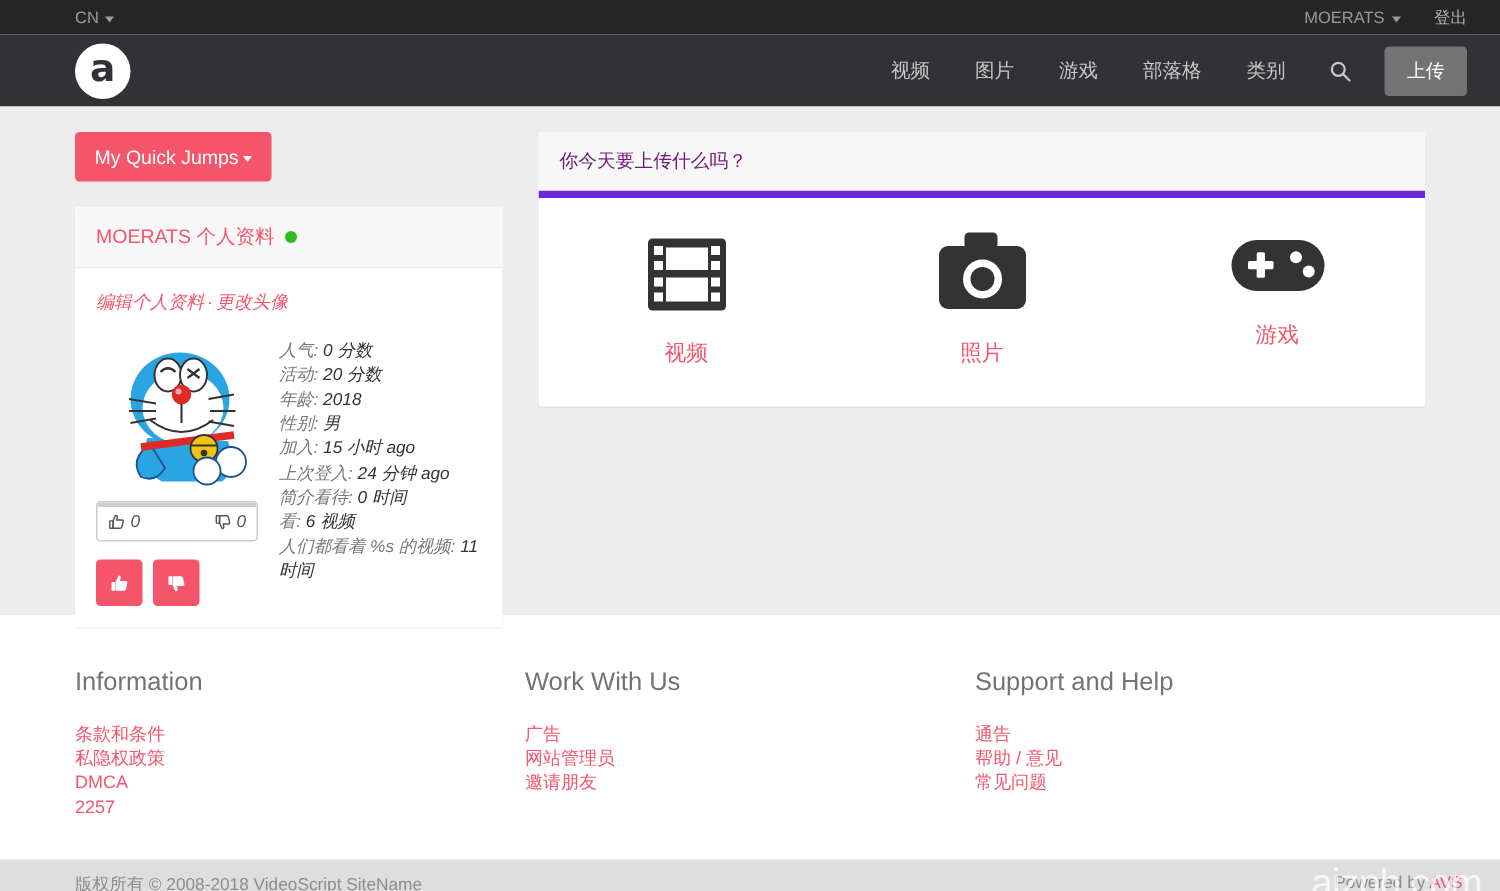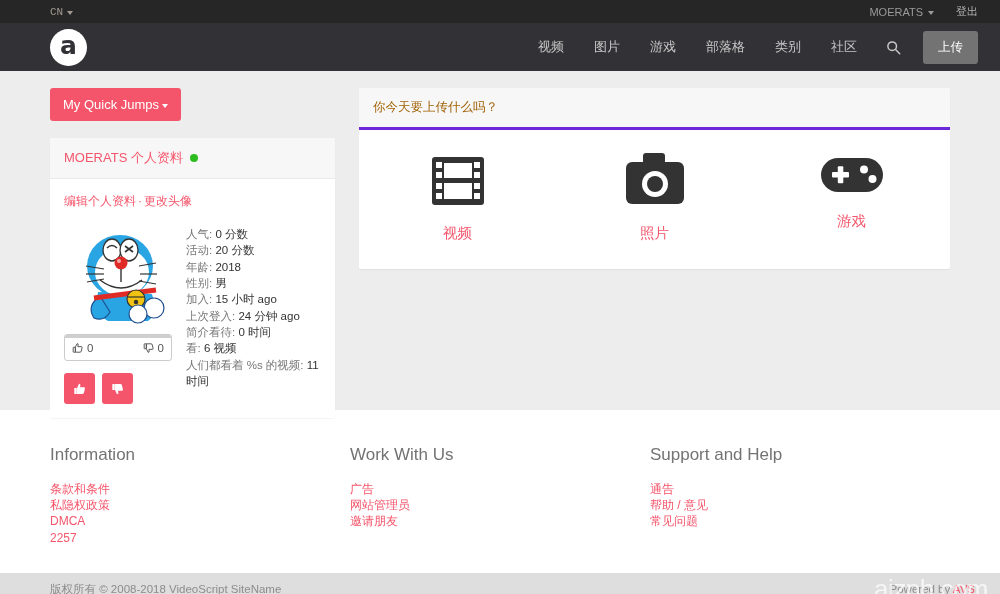--- a/index.html
+++ b/index.html
@@ -12,21 +12,21 @@
 
   
   #topbar {
     height: 23px; background: #262626;
     display: flex; align-items: center;
     font-size: 11px; color: #9a9a9a;
     position: relative;
   }
   #topbar .lang {
     margin-left: 50px; color: #a39a92; cursor: pointer;
-    display: flex; align-items: center; gap: 4px; font-family: Liberation Mono, monospace;
+    display: flex; align-items: center; gap: 4px;
   }
   #topbar .right {
     margin-left: auto; margin-right: 22px;
     display: flex; align-items: center; gap: 22px;
   }
   #topbar .right .user { display: flex; align-items: center; gap: 5px; cursor: pointer; color: #9a9a9a;}
   #topbar .right .logout { cursor: pointer; color: #b5b5b5; }
   .caret {
     display: inline-block; width: 0; height: 0;
     border-left: 3.5px solid transparent;
@@ -88,21 +88,21 @@
     background: #fff; border-radius: 2px; margin-top: 17px;
     box-shadow: 0 1px 1px rgba(0,0,0,.05);
   }
   .panel-heading {
     background: #f7f7f7; border-bottom: 1px solid #eaeaea;
     padding: 11px 14px; display: flex; align-items: center; gap: 7px;
     border-radius: 2px 2px 0 0;
   }
   .panel-title { color: #f4556b; font-size: 13px; }
   .online-dot { width: 8px; height: 8px; border-radius: 50%; background: #2dbd1f; display: inline-block; }
-  .panel-body { padding: 14px; }
+  .panel-body { padding: 14px; font-style: italic; }
   .profile-links { font-size: 12px; color: #f4556b; margin-bottom: 12px; }
   .profile-links span { cursor: pointer; }
   .profile-links .sep { color: #f4556b; margin: 0 2px; cursor: default; }
 
   .profile-row { display: flex; gap: 14px; }
   .avatar-col { width: 108px; flex: 0 0 108px; }
   #avatar-img {
     width: 108px; height: 103px; display: block; background: #fff;
   }
   .votebox {
@@ -123,22 +123,22 @@
     cursor: pointer; border: none;
   }
   .stats { font-size: 11.5px; color: #5b5b5b; line-height: 1.42; padding-top: 4px; }
   .stats .k { color: #777; }
   .stats .val { color: #333; }
 
   
   #rightcol { flex: 1; }
   #uploadpanel { background: #fff; border-radius: 2px; box-shadow: 0 1px 1px rgba(0,0,0,.05); }
   #uploadpanel .hd {
-    background: #f7f7f7; border-bottom: 3px solid #6d28d9;
-    padding: 11px 14px; font-size: 12.5px; color: #a16207;
+    background: #f7f7f7; border-bottom: 5px solid #6d28d9;
+    padding: 11px 14px; font-size: 12.5px; color: #701a75;
     border-radius: 2px 2px 0 0;
   }
   #uploadpanel .bd { display: flex; padding: 22px 0 26px; }
   .uptile {
     flex: 1; display: flex; flex-direction: column;
     align-items: center; gap: 14px; cursor: pointer;
   }
   .uptile .lbl { color: #f4556b; font-size: 14.5px; }
   .uptile svg { display: block; }
 
@@ -185,21 +185,20 @@
 <div id="navbar">
   <div id="logo">
     <span>a</span>
   </div>
   <div id="navmenu">
     <div class="navitem">视频</div>
     <div class="navitem">图片</div>
     <div class="navitem">游戏</div>
     <div class="navitem">部落格</div>
     <div class="navitem">类别</div>
-    <div class="navitem">社区</div>
     <div class="searchbtn">
       <svg width="15" height="15" viewBox="0 0 16 16" fill="none" stroke="currentColor" stroke-width="1.6">
         <circle cx="6.6" cy="6.6" r="4.6"></circle>
           <line x1="10.2" y1="10.2" x2="14.6" y2="14.6" stroke-linecap="round"></line>
       </svg>
     </div>
     <button id="uploadbtn">上传</button>
   </div>
 </div>
 

